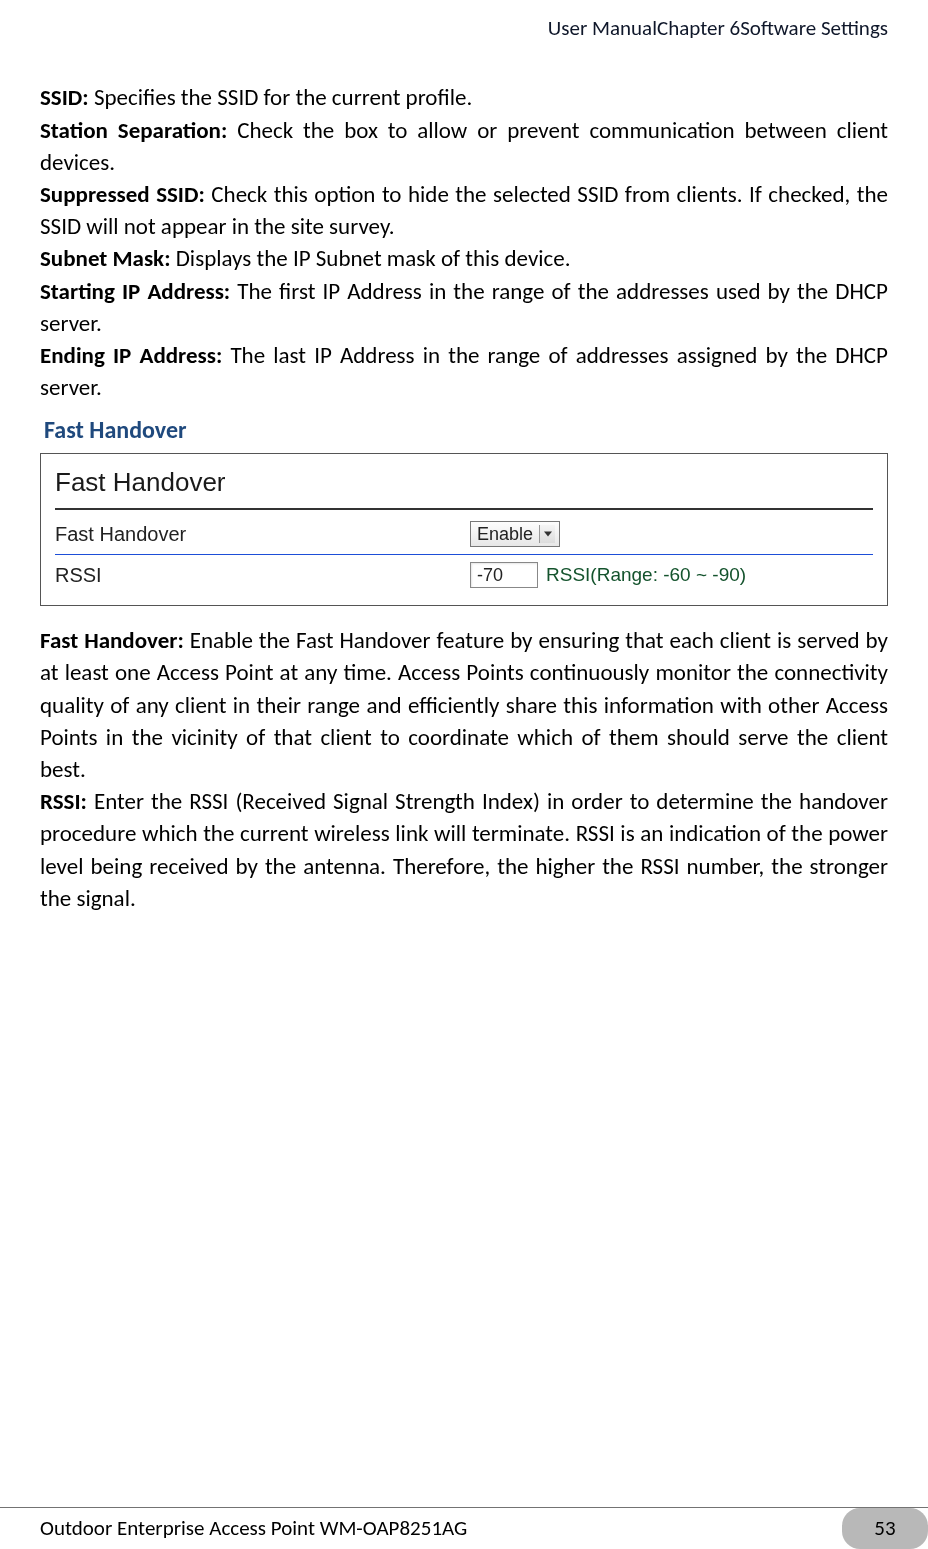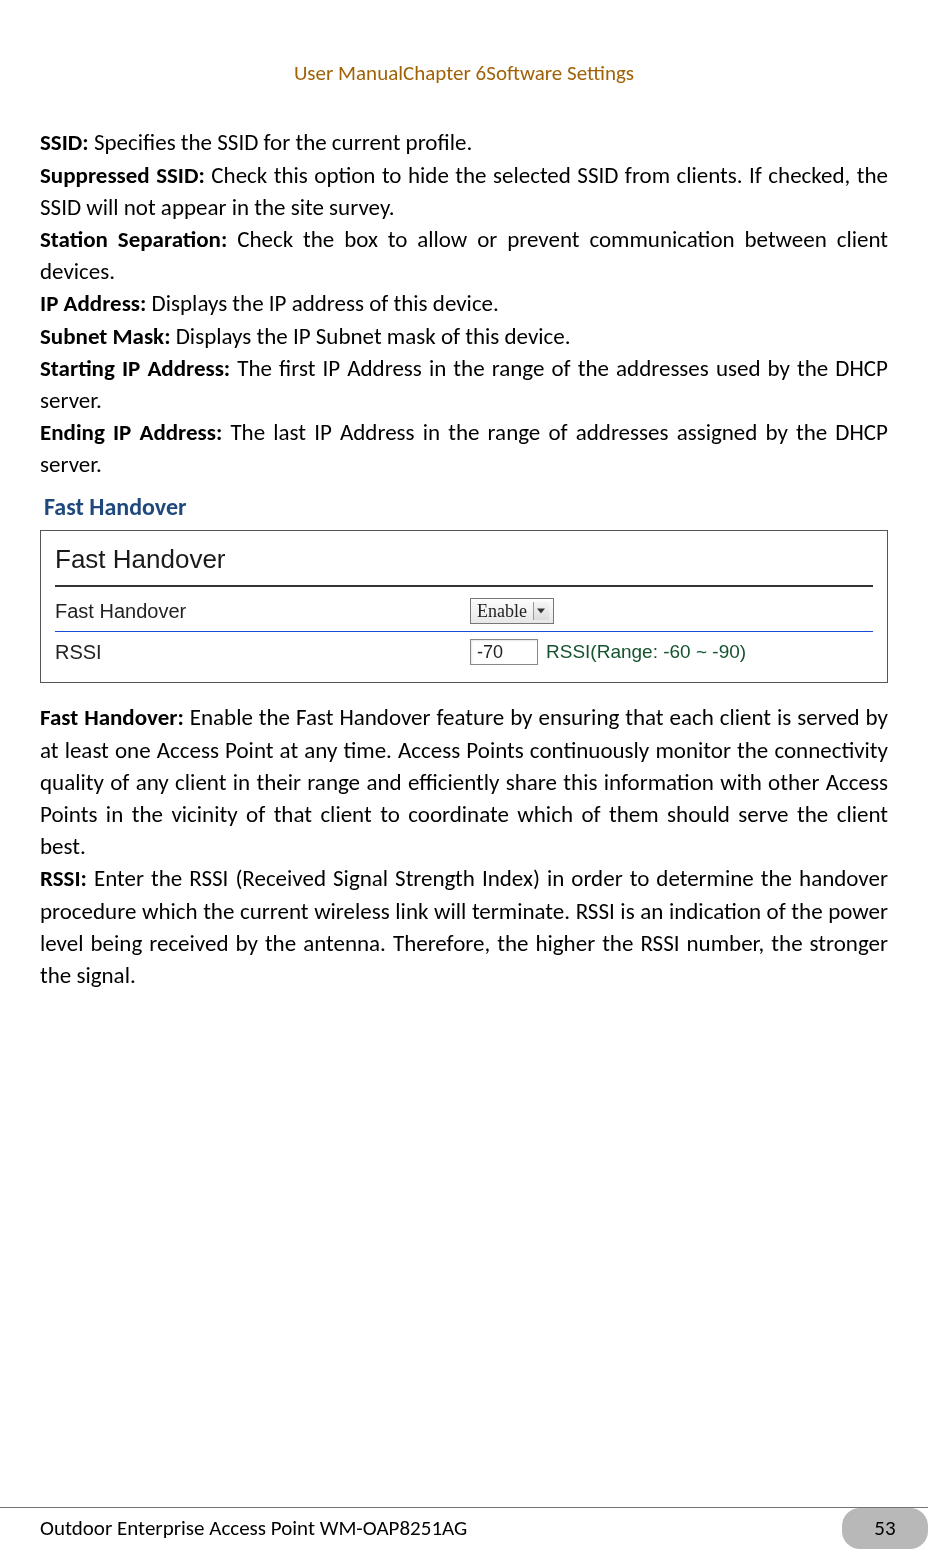--- a/index.html
+++ b/index.html
@@ -10,25 +10,24 @@
     color: #000;
     background: #fff;
     position: relative;
     line-height: 1.4;
   }
   .page {
     padding: 14px 40px 0 40px;
   }
   .header-row {
     display: flex;
-    justify-content: center;
+    justify-content: flex-end;
     font-size: 21px;
-    color: #a16207;
+    color: #0f172a;
     margin-bottom: 38px;
-    margin-top: 45px;
   }
   .header-row > div { white-space: nowrap; }
   .body-text p {
     margin: 0;
     text-align: justify;
   }
   .bold { font-weight: 700; }
   .section-heading {
     color: #1f497d;
     font-weight: 700;
@@ -71,21 +70,20 @@
     gap: 8px;
   }
   .select-shell {
     display: inline-flex;
     align-items: center;
     border: 1px solid #777;
     background: linear-gradient(#fdfdfd, #e7e7e7);
     height: 26px;
     padding: 0 4px 0 6px;
     font-size: 18px;
-    font-family: Liberation Serif, serif;
   }
   .select-shell .sel-text { padding-right: 6px; }
   .select-shell .drop {
     width: 16px; height: 18px;
     border-left: 1px solid #999;
     display: flex; align-items: center; justify-content: center;
     background: linear-gradient(#f5f5f5, #dcdcdc);
   }
   .select-shell .drop svg { width: 8px; height: 8px; }
   .text-input {
@@ -131,23 +129,22 @@
 <div class="page">
 
   <div class="header-row">
     <div>User Manual</div>
     <div>Chapter 6</div>
     <div>Software Settings</div>
   </div>
 
   <div class="body-text">
     <p><span class="bold">SSID:</span><span> Specifies the SSID for the current profile.</span></p>
+    <p><span class="bold">Station Separation:</span><span> Check the box to allow or prevent communication between client devices.</span></p>
     <p><span class="bold">Suppressed SSID:</span><span> Check this option to hide the selected SSID from clients. If checked, the SSID will not appear in the site survey.</span></p>
-    <p><span class="bold">Station Separation:</span><span> Check the box to allow or prevent communication between client devices.</span></p>
-    <p><span class="bold">IP Address:</span><span> Displays the IP address of this device.</span></p>
     <p><span class="bold">Subnet Mask:</span><span> Displays the IP Subnet mask of this device.</span></p>
     <p><span class="bold">Starting IP Address:</span><span> The first IP Address in the range of the addresses used by the DHCP server.</span></p>
     <p><span class="bold">Ending IP Address:</span><span> The last IP Address in the range of addresses assigned by the DHCP server.</span></p>
   </div>
 
   <div class="section-heading">Fast Handover</div>
 
   <div class="panel">
     <div class="panel-title">Fast Handover</div>
     <hr class="panel-rule">

